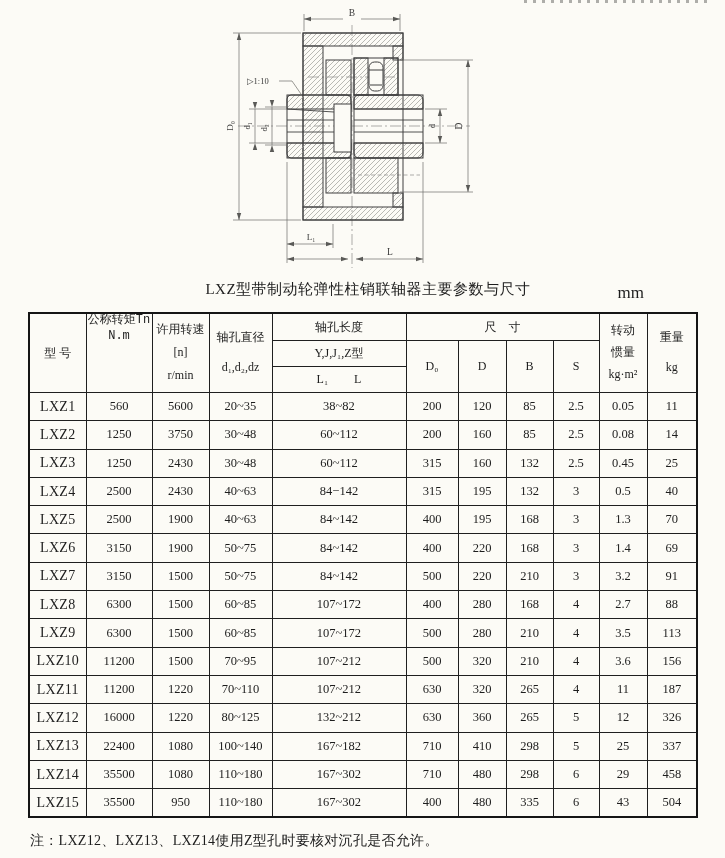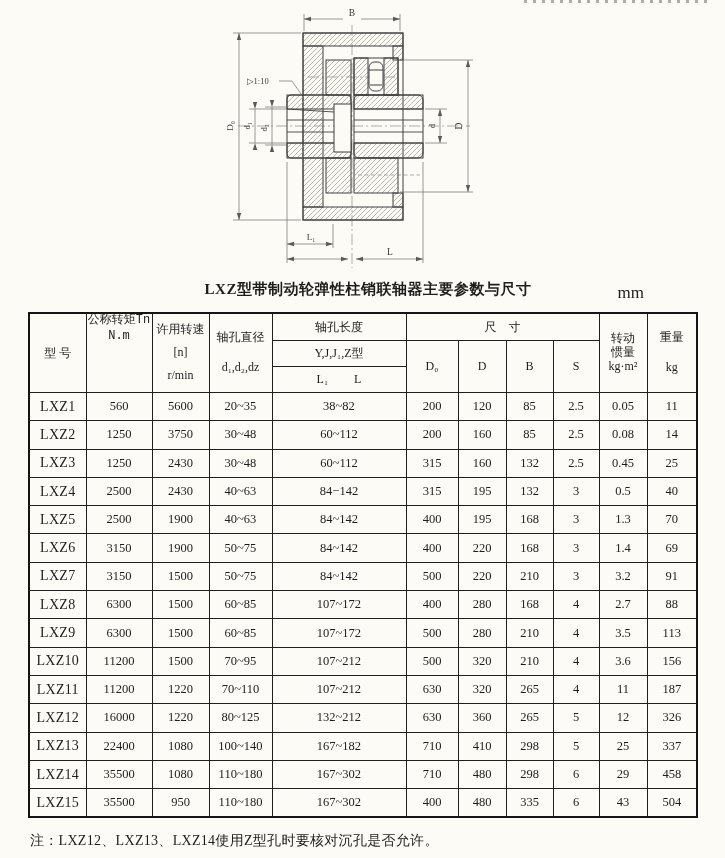--- a/index.html
+++ b/index.html
@@ -24,21 +24,21 @@
     background:repeating-linear-gradient(90deg,#9a9a96 0 3px,transparent 3px 9px);
     opacity:.8;
   }
 
   
   .title-row{
     position:absolute;left:28px;top:280px;width:668px;height:24px;
     text-align:center;
   }
   .title-text{
-    font-size:15px;font-weight:bold;letter-spacing:.5px;display:inline-block;margin-left:12px;
+    font-size:15px;font-weight:normal;letter-spacing:.5px;display:inline-block;margin-left:12px;
   }
   .title-unit{
     position:absolute;right:52px;top:3px;font-size:17px;font-weight:normal;
   }
 
   
   table.params{
     position:absolute;left:28px;top:312px;width:668px;
     border-collapse:collapse;table-layout:fixed;
     border:2px solid #151515;
@@ -241,21 +241,21 @@
         </th>
         <th rowspan="3" class="tall">
           <div class="vstack">
             <div>轴孔直径</div>
             <div>d₁,d₂,dz</div>
           </div>
         </th>
         <th>轴孔长度</th>
         <th colspan="4">尺　寸</th>
         <th rowspan="3" class="tall">
-          <div class="vstack" style="justify-content:center;gap:0;">
+          <div class="vstack" style="justify-content:center;gap:8px;">
             <div>转动</div>
             <div>惯量</div>
             <div>kg·m²</div>
           </div>
         </th>
         <th rowspan="3" class="tall">
           <div class="vstack">
             <div>重量</div>
             <div>kg</div>
           </div>

